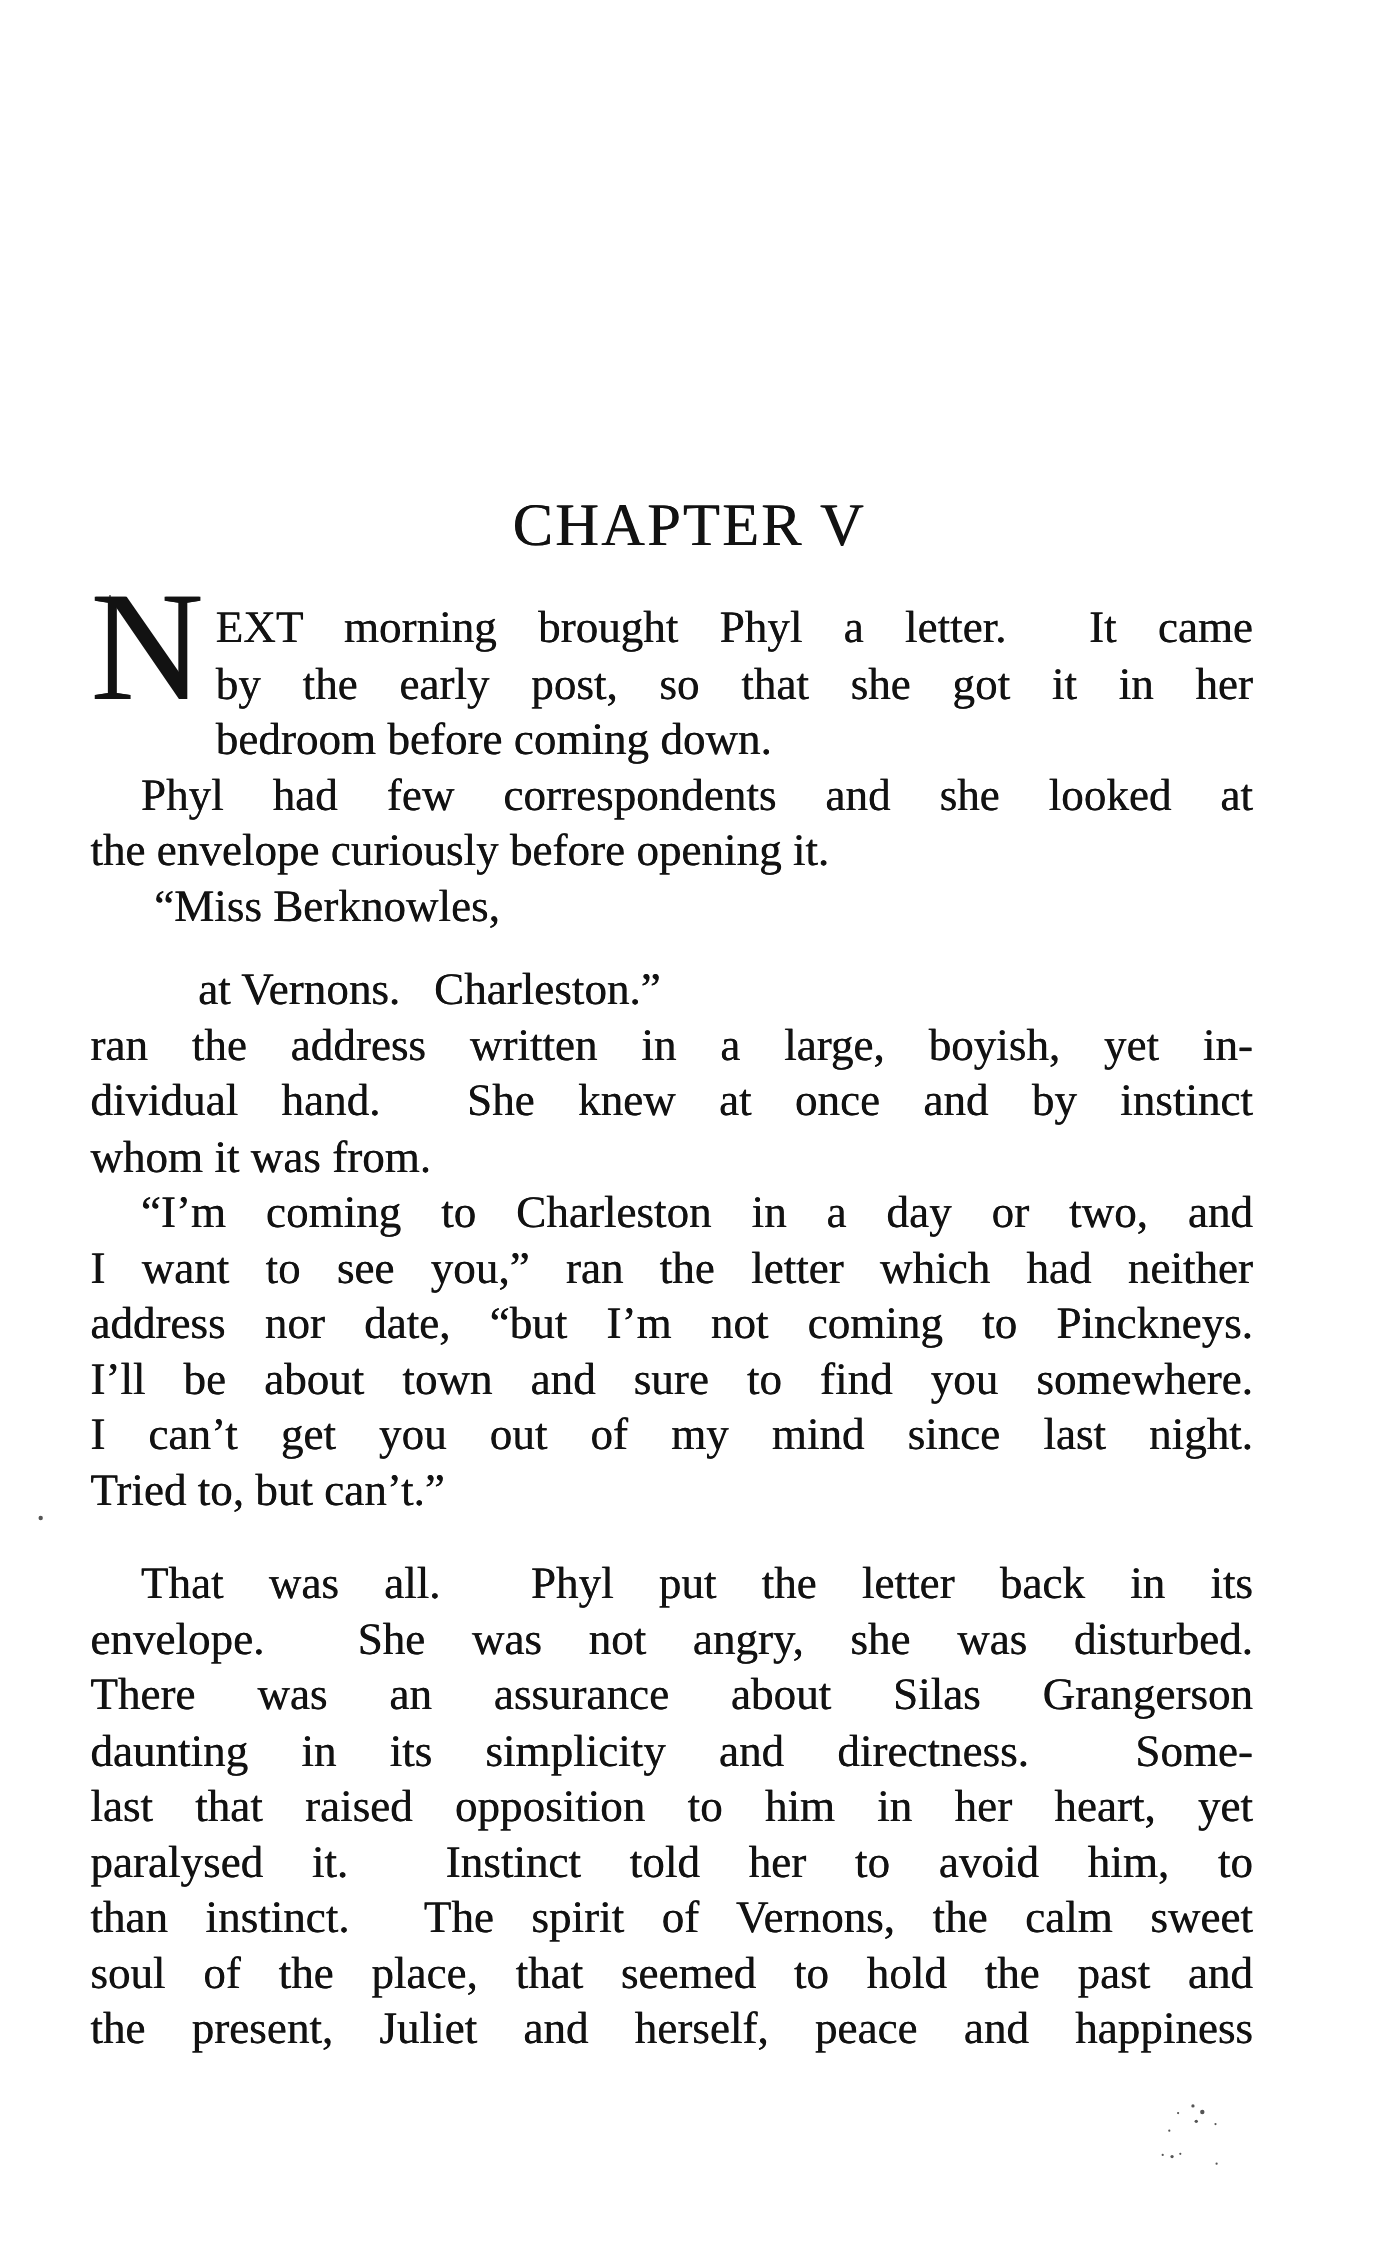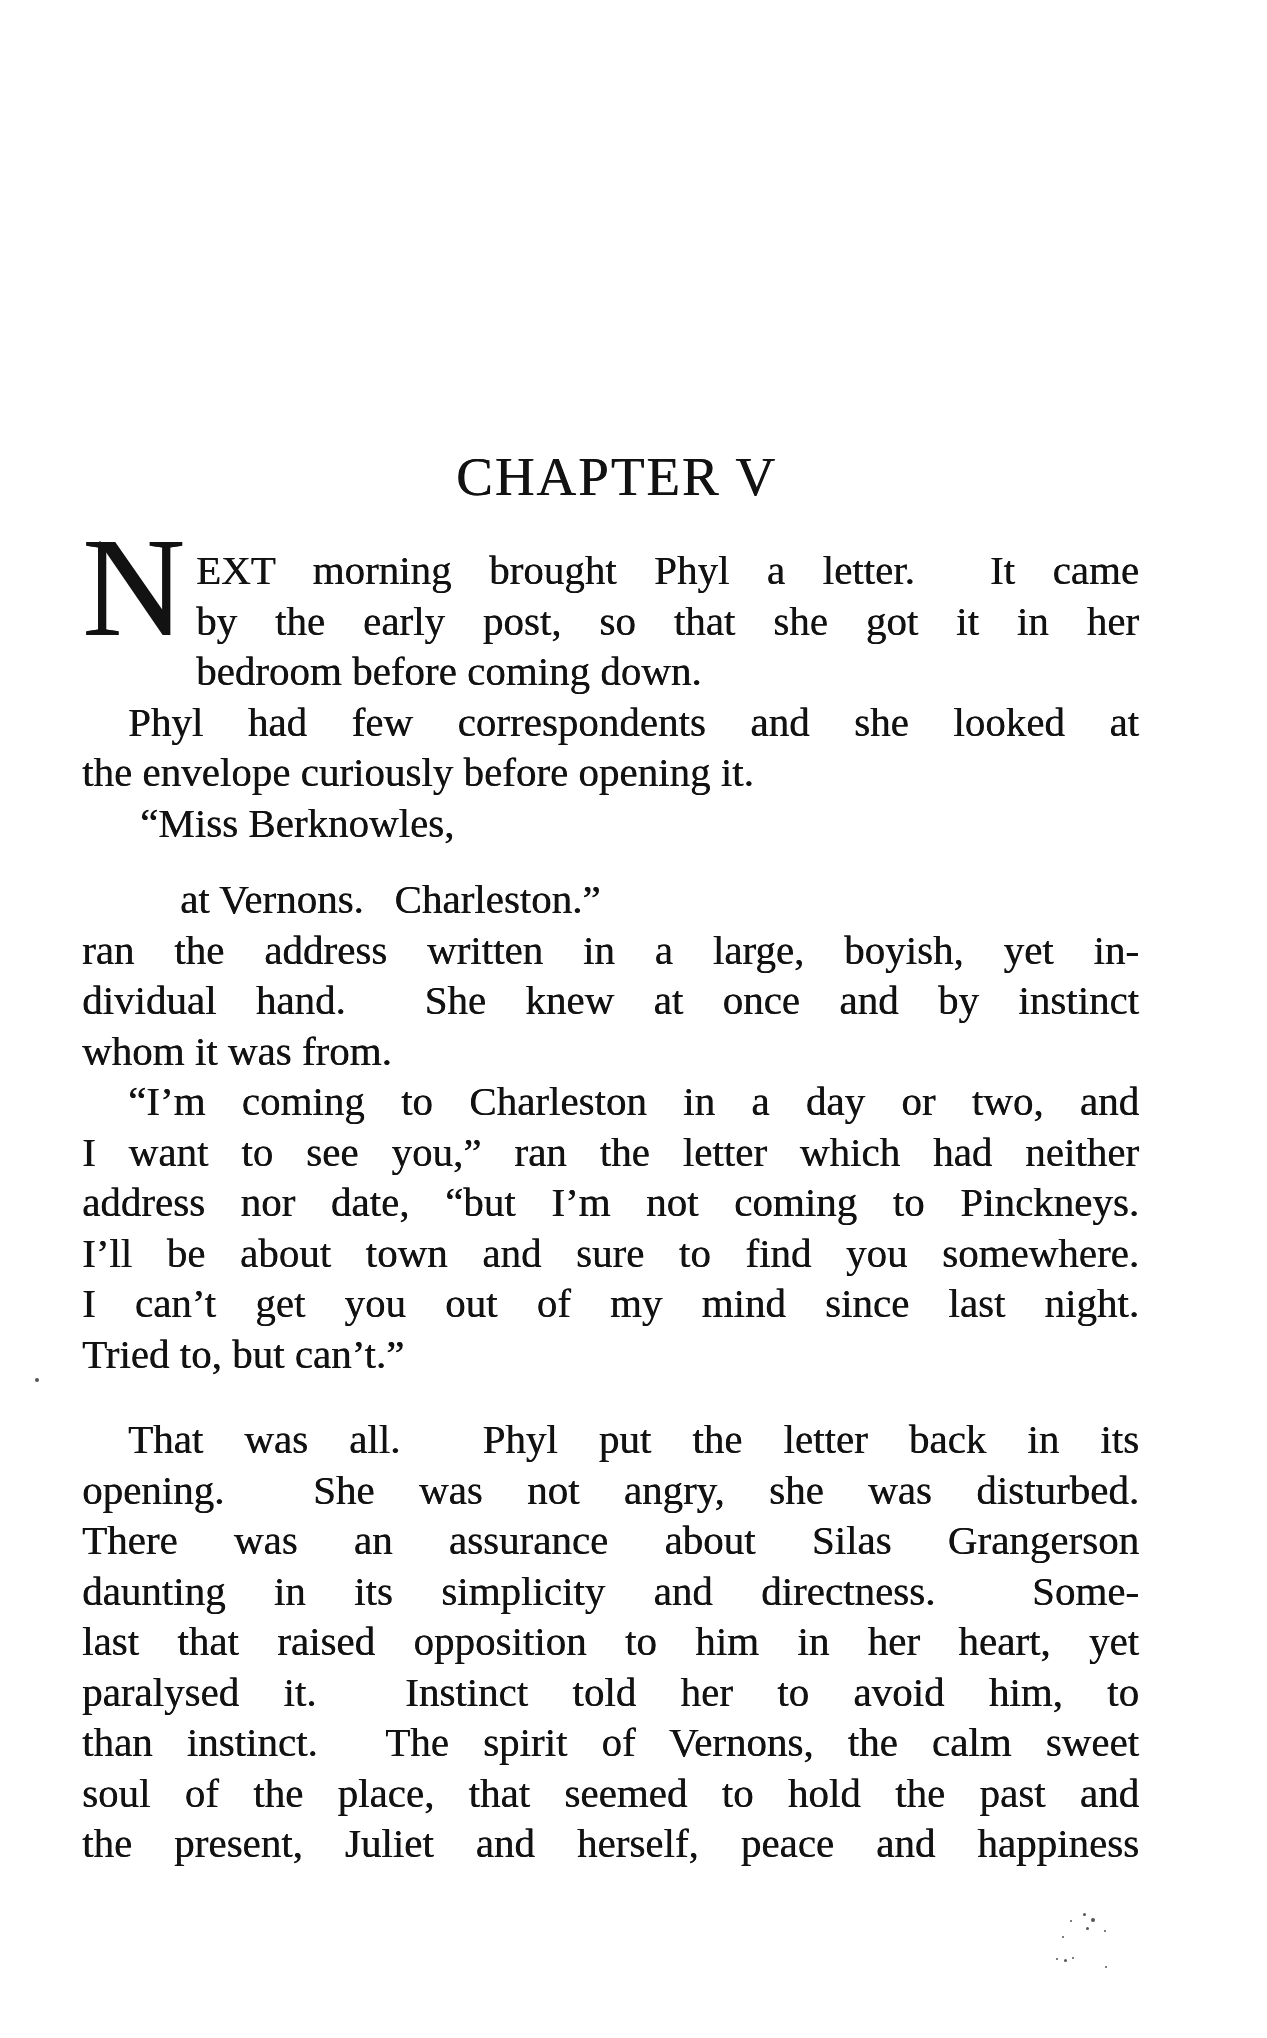--- a/index.html
+++ b/index.html
@@ -6,21 +6,21 @@
   body{
     width:1267px;height:2038px;
     background:#ffffff;
     font-family:"Liberation Serif", serif;
     color:#121212;
     position:relative;
     overflow:hidden;
   }
   .page{position:absolute;inset:0;}
   .heading{
-    position:absolute;left:88px;top:447px;width:1057px;
+    position:absolute;left:98px;top:447px;width:1057px;
     text-align:center;
     font-size:55px;line-height:60px;letter-spacing:2px;
     text-shadow:0.5px 0 currentColor;
     white-space:pre;
   }
   .body-text{
     position:absolute;left:82px;top:545px;width:1057px;
     font-size:41px;line-height:50.5px;
     text-shadow:0.4px 0 currentColor;
   }
@@ -74,21 +74,21 @@
       <div class="para">
         <div class="line full" style="padding-left: 46px;">“I’m coming to Charleston in a day or two, and</div>
         <div class="line full">I want to see you,” ran the letter which had neither</div>
         <div class="line full">address nor date, “but I’m not coming to Pinckneys.</div>
         <div class="line full">I’ll be about town and sure to find you somewhere.</div>
         <div class="line full">I can’t get you out of my mind since last night.</div>
         <div class="line last">Tried to, but can’t.”</div>
       </div>
       <div class="para">
         <div class="line full" style="padding-left: 46px; margin-top: 35px;">That was all.  Phyl put the letter back in its</div>
-        <div class="line full">opening.  She was not angry, she was disturbed.</div>
+        <div class="line full">envelope.  She was not angry, she was disturbed.</div>
         <div class="line full">There was an assurance about Silas Grangerson</div>
         <div class="line full">daunting in its simplicity and directness.  Some-</div>
         <div class="line full">last that raised opposition to him in her heart, yet</div>
         <div class="line full">paralysed it.  Instinct told her to avoid him, to</div>
         <div class="line full">than instinct.  The spirit of Vernons, the calm sweet</div>
         <div class="line full">soul of the place, that seemed to hold the past and</div>
         <div class="line full">the present, Juliet and herself, peace and happiness</div>
       </div>
     </div>
 

